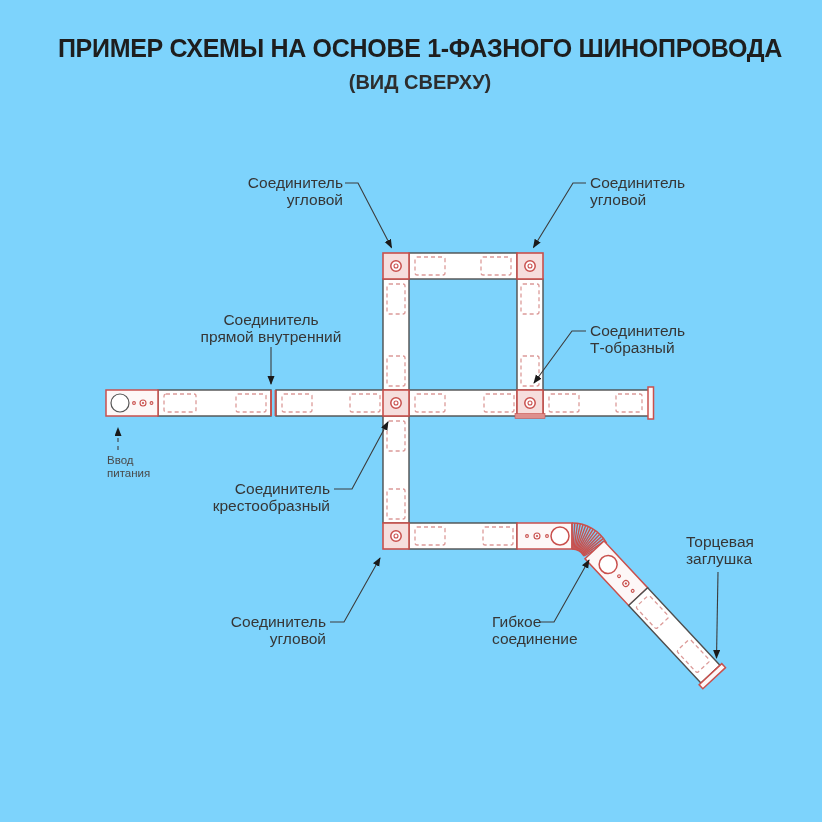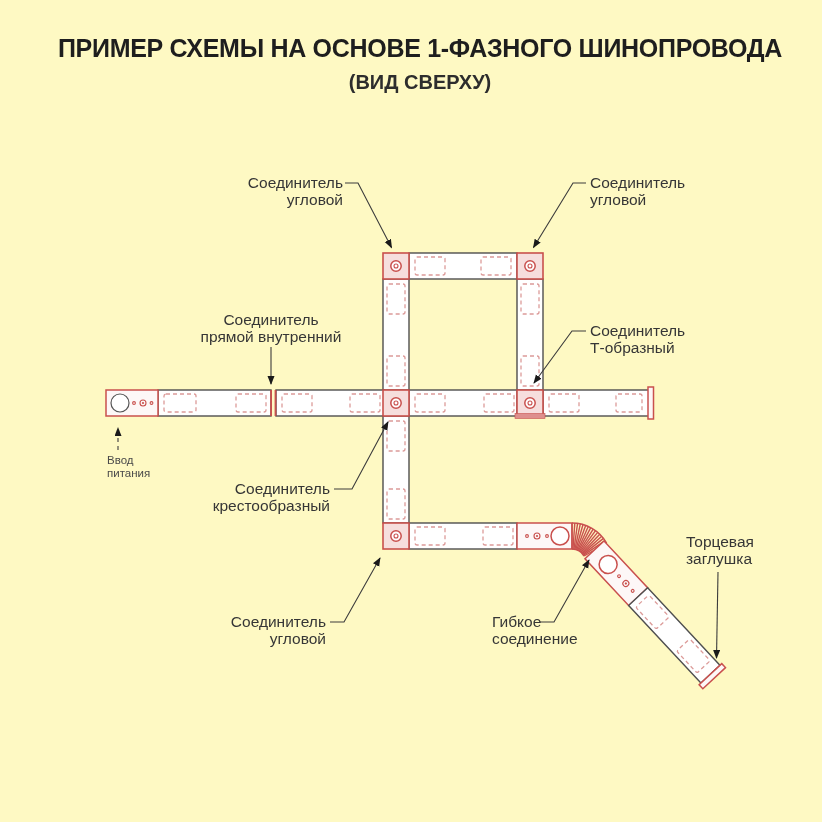--- a/index.html
+++ b/index.html
@@ -1,16 +1,16 @@
 <!DOCTYPE html>
 <html><head>
 <meta charset="utf-8">
 <style>
   html,body{margin:0;padding:0;background:#ffffff;}
-  .stage{position:relative;width:822px;height:822px;background:#fef9c3;overflow:hidden;}
+  .stage{position:relative;width:822px;height:822px;background:#7dd3fc;overflow:hidden;}
   svg{position:absolute;left:0;top:0;}
   text{font-family:"Liberation Sans",sans-serif;fill:#333333;}
   .title{font-size:25px;font-weight:700;fill:#1e1e1e;letter-spacing:-0.3px;}
   .subtitle{font-size:20px;font-weight:600;fill:#2d2d2d;}
   .lbl{font-size:15.5px;fill:#363636;}
   .small-lbl{font-size:11.5px;fill:#4a4a4a;}
   .track{fill:#ffffff;stroke:#4f4f4f;stroke-width:1.4;}
   .red-box{fill:#f6dedd;stroke:#c9504d;stroke-width:1.6;}
   .red-seg{fill:#fdf7f7;stroke:#c9504d;stroke-width:1.5;}
   .dashed{fill:none;stroke:#dc9b99;stroke-width:1.3;stroke-dasharray:4 3;}

